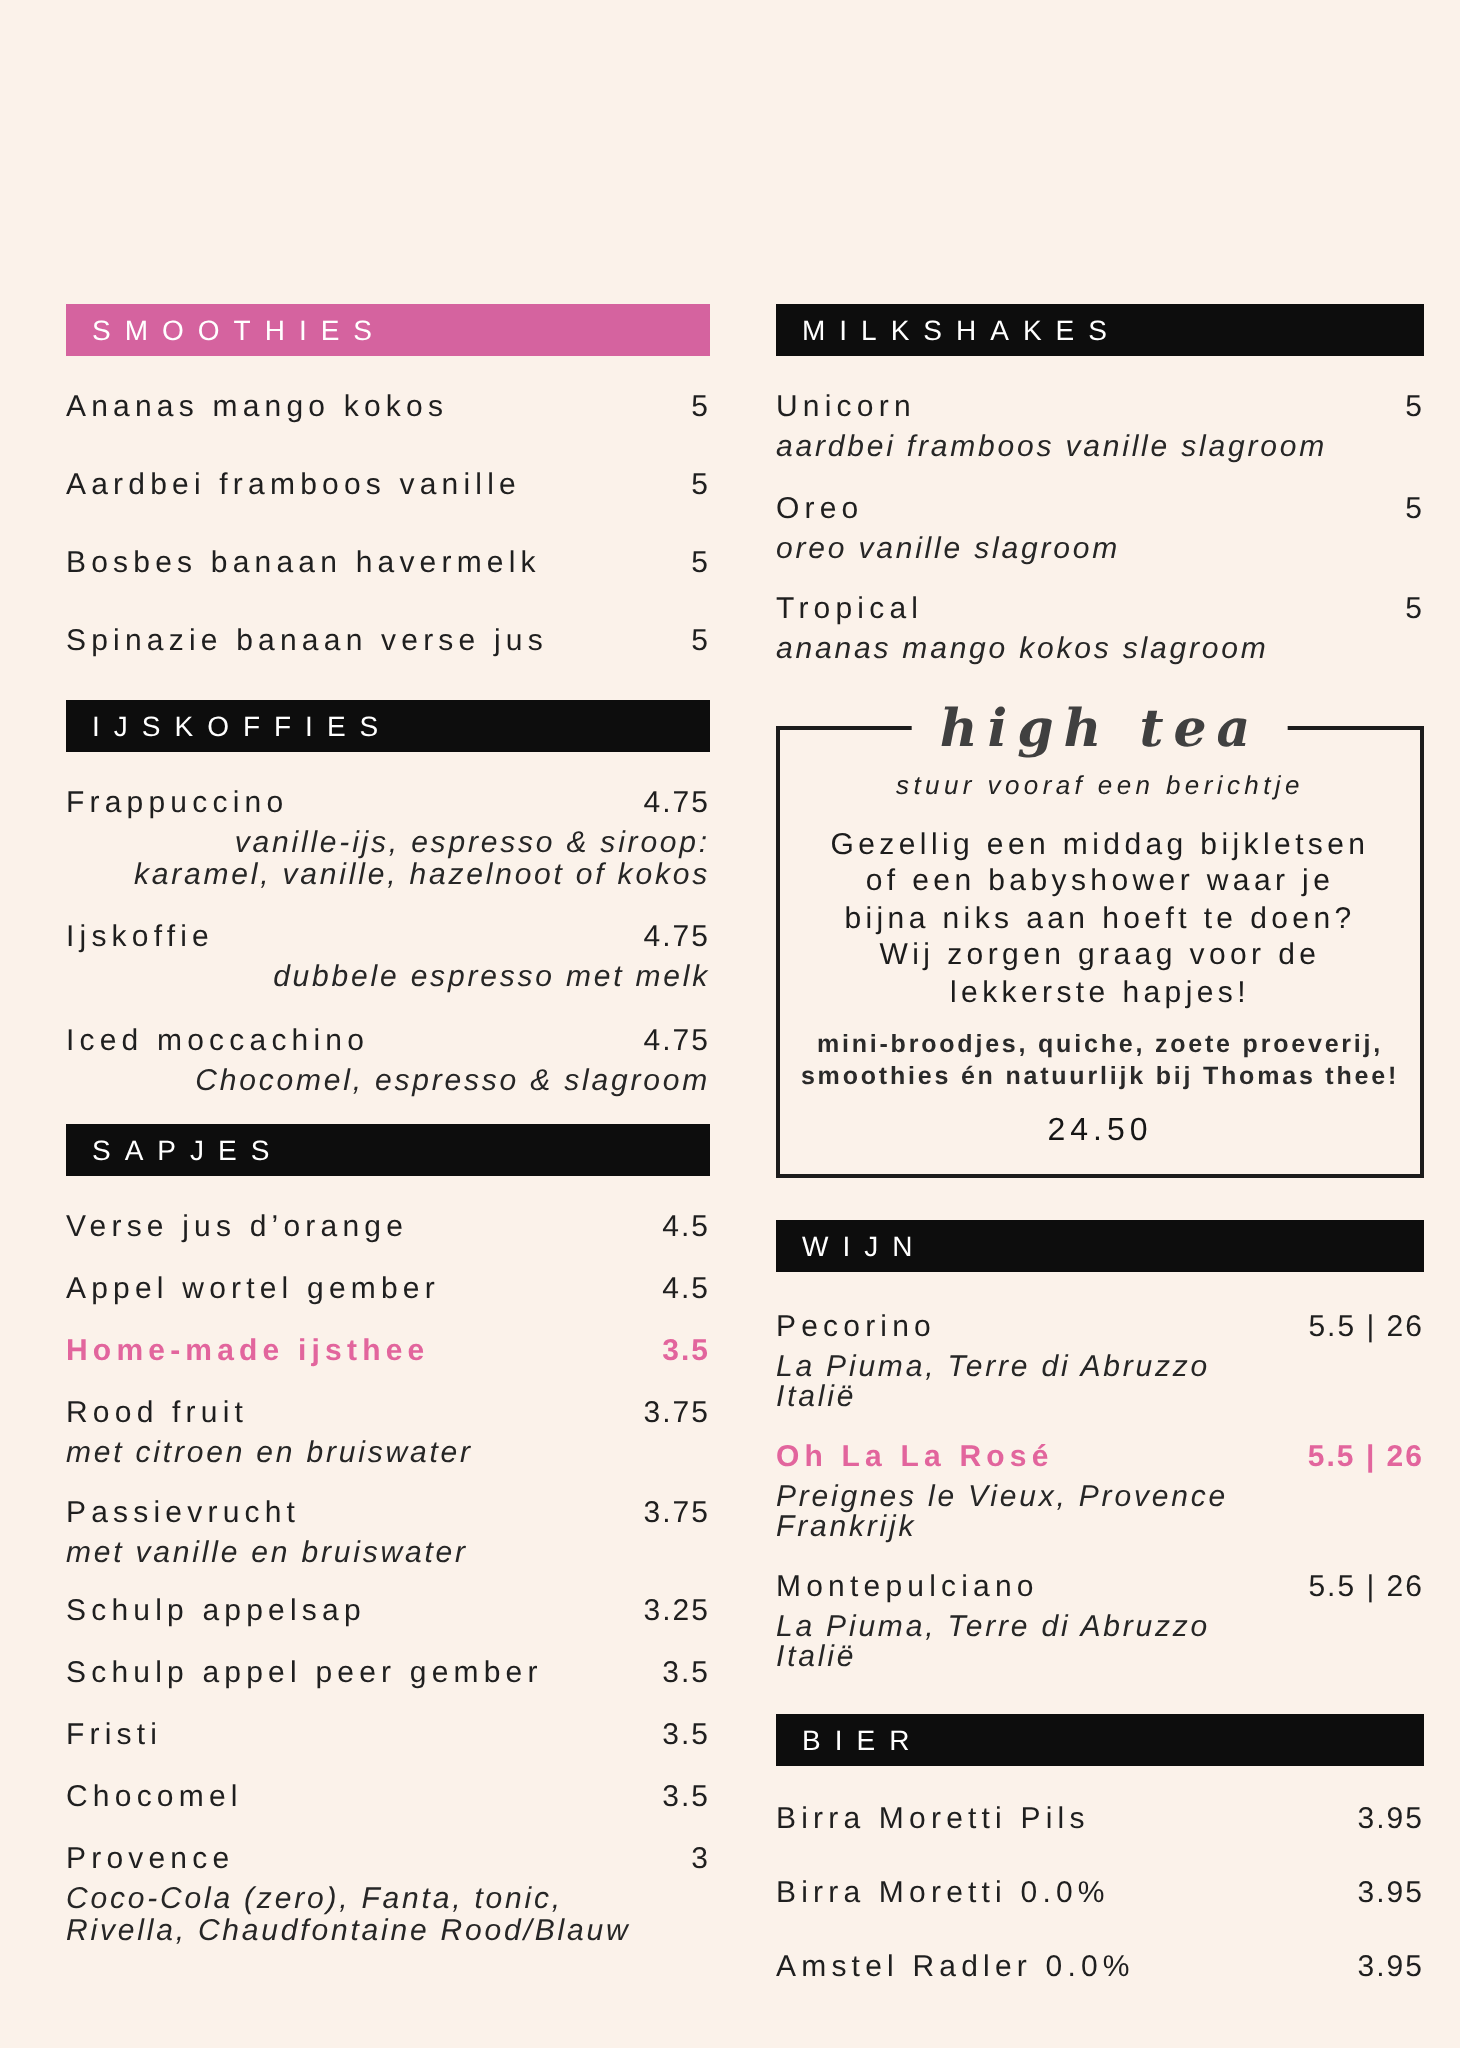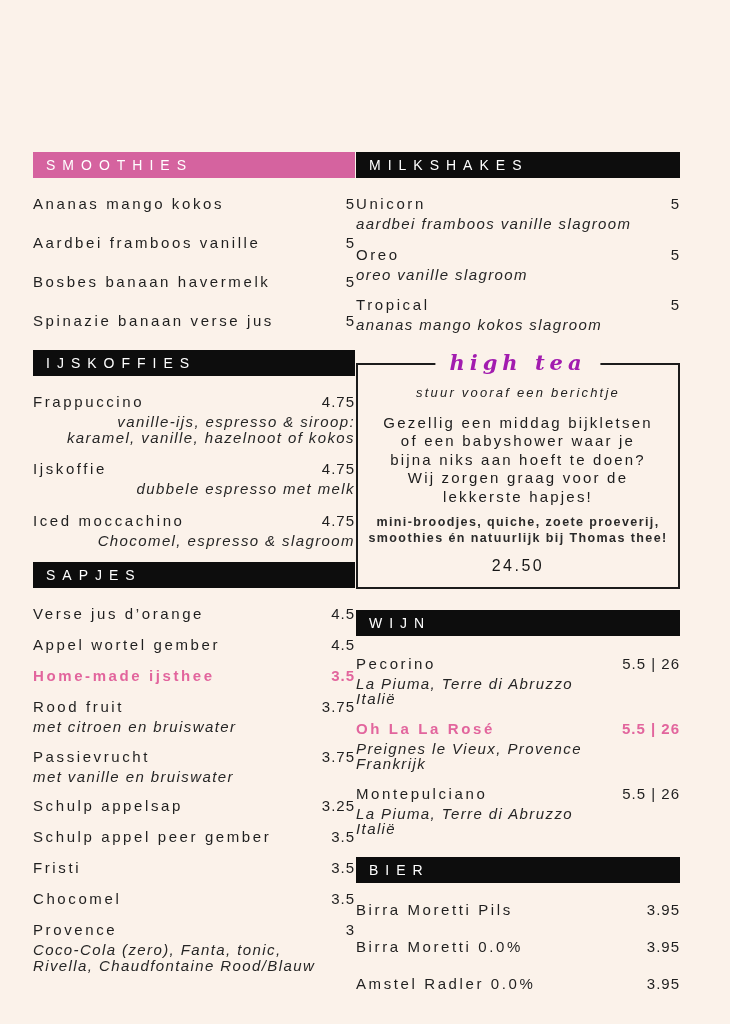--- a/index.html
+++ b/index.html
@@ -14,21 +14,21 @@
   .page{
     position:relative;
     width:730px;height:1024px;
     background:var(--bg);
     font-family:"Liberation Sans",sans-serif;
     color:var(--ink);
     overflow:hidden;
   }
   .col{position:absolute;top:152px;}
   .col-left{left:33px;width:322px;}
-  .col-right{left:356px;width:324px;}
+  .col-right{left:388px;width:324px;}
 
   .bar{
     height:26px;display:flex;align-items:center;
     padding-left:13px;margin-bottom:16px;
   }
   .bar span{color:#fff;font-size:14px;letter-spacing:7px;font-weight:400;}
   .bar.pink{background:var(--pink);}
   .bar.black{background:var(--black);}
 
   .item .row{display:flex;justify-content:space-between;align-items:baseline;}
@@ -58,21 +58,21 @@
     margin-top:30px;
     height:226px;
     border:2px solid #1C1C1C;
     text-align:center;
     padding-top:20px;
   }
   .ht-title{
     position:absolute;top:-15px;left:50%;transform:translateX(-50%);
     background:var(--bg);padding:0 14px;
     font-family:"DejaVu Serif",serif;font-style:italic;font-weight:bold;
-    font-size:21px;letter-spacing:5px;white-space:nowrap;color:#a21caf;
+    font-size:26px;letter-spacing:5px;white-space:nowrap;color:#404040;
   }
   .ht-sub{
     font-style:italic;font-size:13px;letter-spacing:2.2px;color:#222;
   }
   .ht-body{
     margin-top:14px;
     font-size:15px;letter-spacing:2.2px;line-height:18.5px;
     white-space:pre-line;color:#1C1C1C;
   }
   .ht-note{

